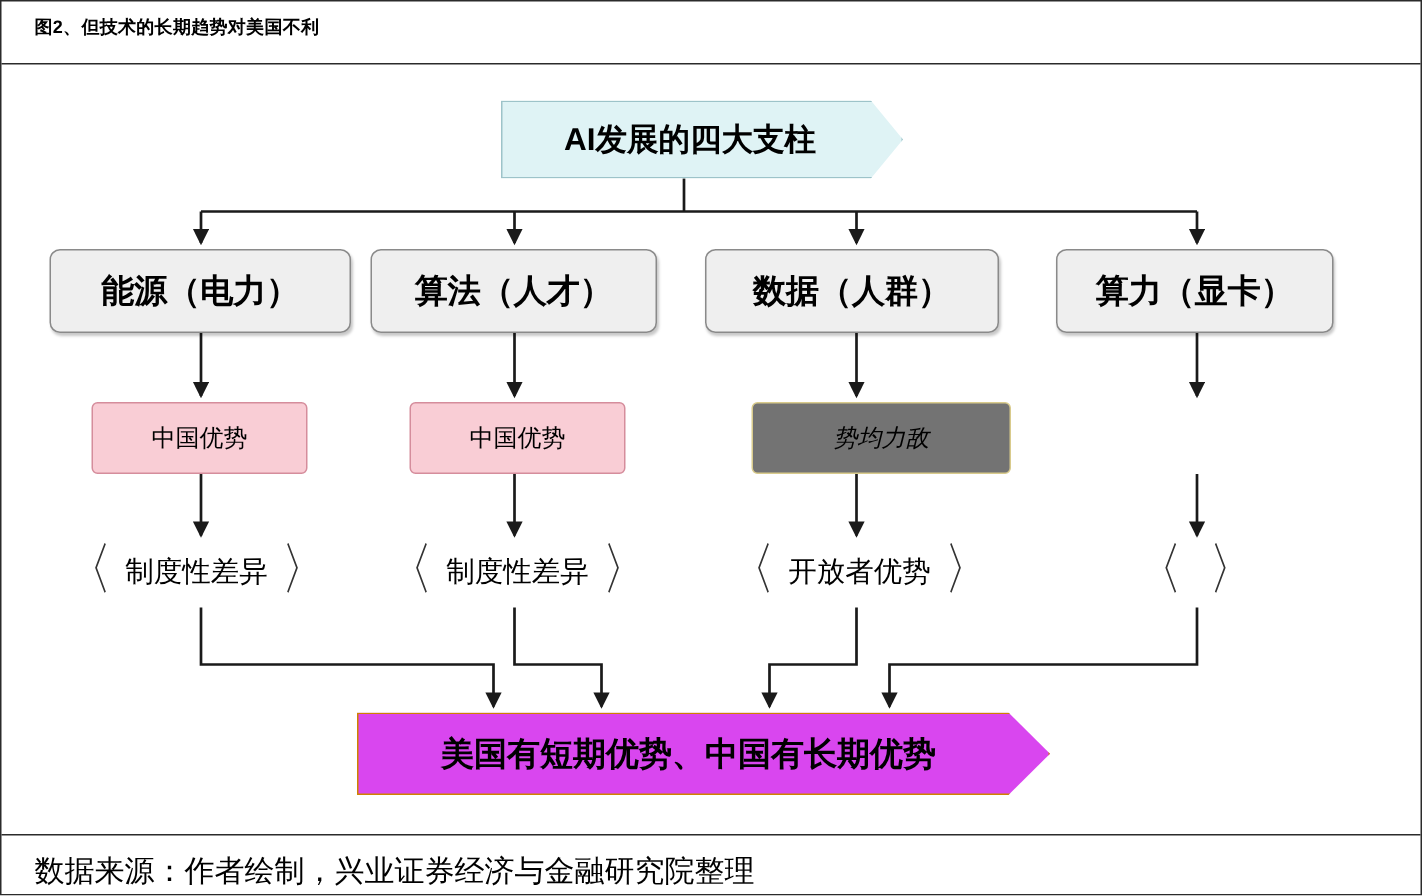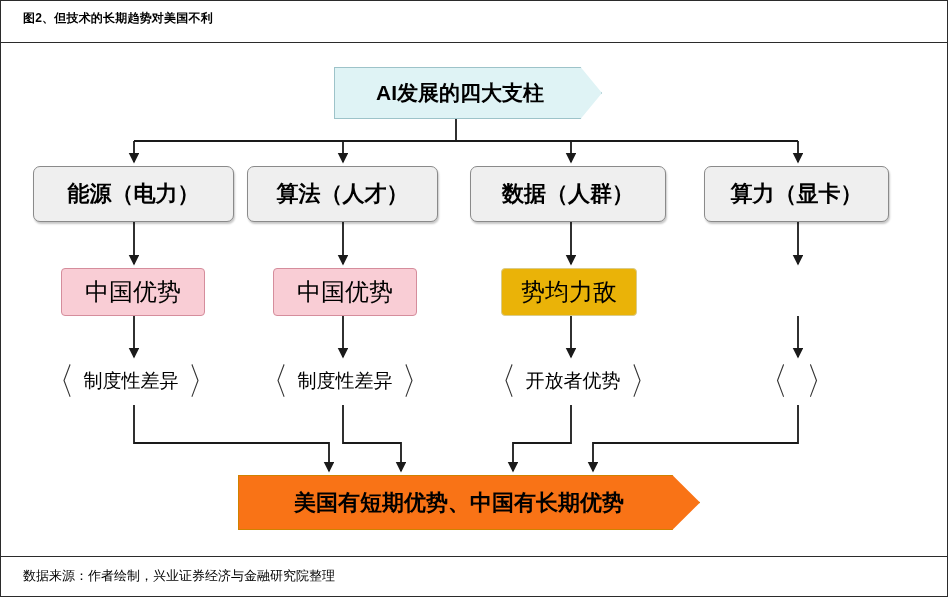--- a/index.html
+++ b/index.html
@@ -46,21 +46,21 @@
     bottom: 0;
     width: 946px;
     height: 40px;
     border-top: 1px solid #2b2b2b;
     box-sizing: border-box;
   }
   #footer-text {
     position: absolute;
     left: 22px;
     top: 10px;
-    font-size: 13px;
+    font-size: 20px;
     color: #000000;
   }
   
   #canvas {
     position: absolute;
     left: 0;
     top: 42px;
     width: 946px;
     height: 513px;
   }
@@ -100,27 +100,27 @@
   #pillar-0 { left: 32px;  width: 201px; }
   #pillar-1 { left: 246px; width: 191px; }
   #pillar-2 { left: 469px; width: 196px; }
   #pillar-3 { left: 703px; width: 185px; }
 
   
   .verdict {
     height: 48px;
     top: 225px;
     border-radius: 4px;
-    font-size: 24px;
+    font-size: 16px;
     border-width: 1.4px;
     border-style: solid;
   }
   #verdict-0 { left: 60px;  width: 144px; background: #f9cdd5; border-color: #d58d9c; }
   #verdict-1 { left: 272px; width: 144px; background: #f9cdd5; border-color: #d58d9c; }
-  #verdict-2 { left: 500px; width: 136px; background: #eab308; border-color: #d9cb8c; }
+  #verdict-2 { left: 500px; width: 173px; background: #737373; border-color: #d9cb8c; font-style: italic; }
   #verdict-3 { left: 726px; width: 144px; background: #64b8ee; border-color: #3f8cc0; }
 
   
   .reason {
     height: 40px;
     top: 318px;
     font-size: 19px;
   }
   #reason-0 { left: 36px;  width: 188px; }
   #reason-1 { left: 250px; width: 188px; }
@@ -135,21 +135,21 @@
   }
   .reason .bracket.left  { margin-right: 9px; }
   .reason .bracket.right { margin-left: 9px; }
 
   
   #conclusion {
     left: 237px;
     top: 432px;
     width: 462px;
     height: 55px;
-    background: #f97316;
+    background: #d946ef;
     border: 1.5px solid #cf8200;
     font-size: 22px;
     font-weight: bold;
     clip-path: polygon(0 0, 94% 0, 100% 50%, 94% 100%, 0 100%);
     padding-right: 20px;
   }
   
   #connectors {
     position: absolute;
     left: 0;

